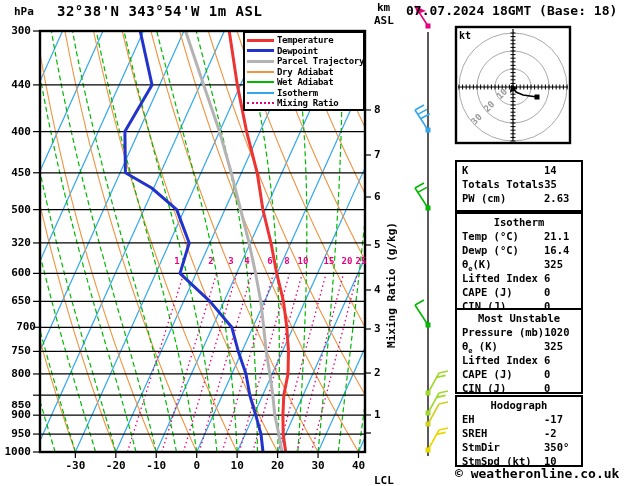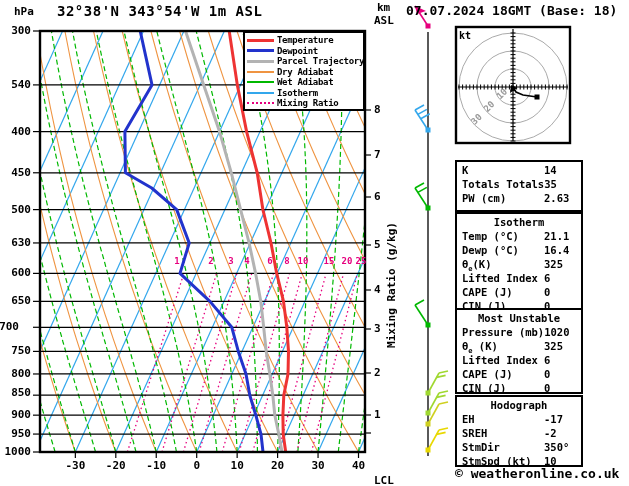--- a/index.html
+++ b/index.html
@@ -269,31 +269,31 @@
       <div class="lb mixlb ctr" style="left: 211px; top: 257px;">2</div>
       <div class="lb mixlb ctr" style="left: 231px; top: 257px;">3</div>
       <div class="lb mixlb ctr" style="left: 247px; top: 257px;">4</div>
       <div class="lb mixlb ctr" style="left: 270px; top: 257px;">6</div>
       <div class="lb mixlb ctr" style="left: 287px; top: 257px;">8</div>
       <div class="lb mixlb ctr" style="left: 303px; top: 257px;">10</div>
       <div class="lb mixlb ctr" style="left: 329px; top: 257px;">15</div>
       <div class="lb mixlb ctr" style="left: 347px; top: 257px;">20</div>
       <div class="lb mixlb ctr" style="left: 361px; top: 257px;">25</div>
       <div class="lb r" style="left: 31px; top: 25px;">300</div>
-      <div class="lb r" style="left: 31px; top: 78.9027px;">540</div>
+      <div class="lb r" style="left: 31px; top: 78.9027px;">440</div>
       <div class="lb r" style="left: 31px; top: 125.595px;">400</div>
       <div class="lb r" style="left: 31px; top: 166.781px;">450</div>
       <div class="lb r" style="left: 31px; top: 203.623px;">500</div>
-      <div class="lb r" style="left: 31px; top: 236.951px;">630</div>
+      <div class="lb r" style="left: 31px; top: 236.951px;">320</div>
       <div class="lb r" style="left: 31px; top: 267.377px;">600</div>
       <div class="lb r" style="left: 31px; top: 295.366px;">650</div>
-      <div class="lb r" style="left: 19px; top: 321.279px;">700</div>
+      <div class="lb r" style="left: 36px; top: 321.279px;">700</div>
       <div class="lb r" style="left: 31px; top: 345.405px;">750</div>
       <div class="lb r" style="left: 31px; top: 367.972px;">800</div>
-      <div class="lb r" style="left: 31px; top: 387px;">850</div>
+      <div class="lb r" style="left: 31px; top: 399px; font-family: Liberation Mono, monospace;">850</div>
       <div class="lb r" style="left: 31px; top: 409.158px;">900</div>
       <div class="lb r" style="left: 31px; top: 428.064px;">950</div>
       <div class="lb r" style="left: 31px; top: 446px;">1000</div>
       <div class="lb ctr" style="left: 75.35px; top: 460px;">-30</div>
       <div class="lb ctr" style="left: 115.8px; top: 460px;">-20</div>
       <div class="lb ctr" style="left: 156.25px; top: 460px;">-10</div>
       <div class="lb ctr" style="left: 196.7px; top: 460px;">0</div>
       <div class="lb ctr" style="left: 237.15px; top: 460px;">10</div>
       <div class="lb ctr" style="left: 277.6px; top: 460px;">20</div>
       <div class="lb ctr" style="left: 318.05px; top: 460px;">30</div>

